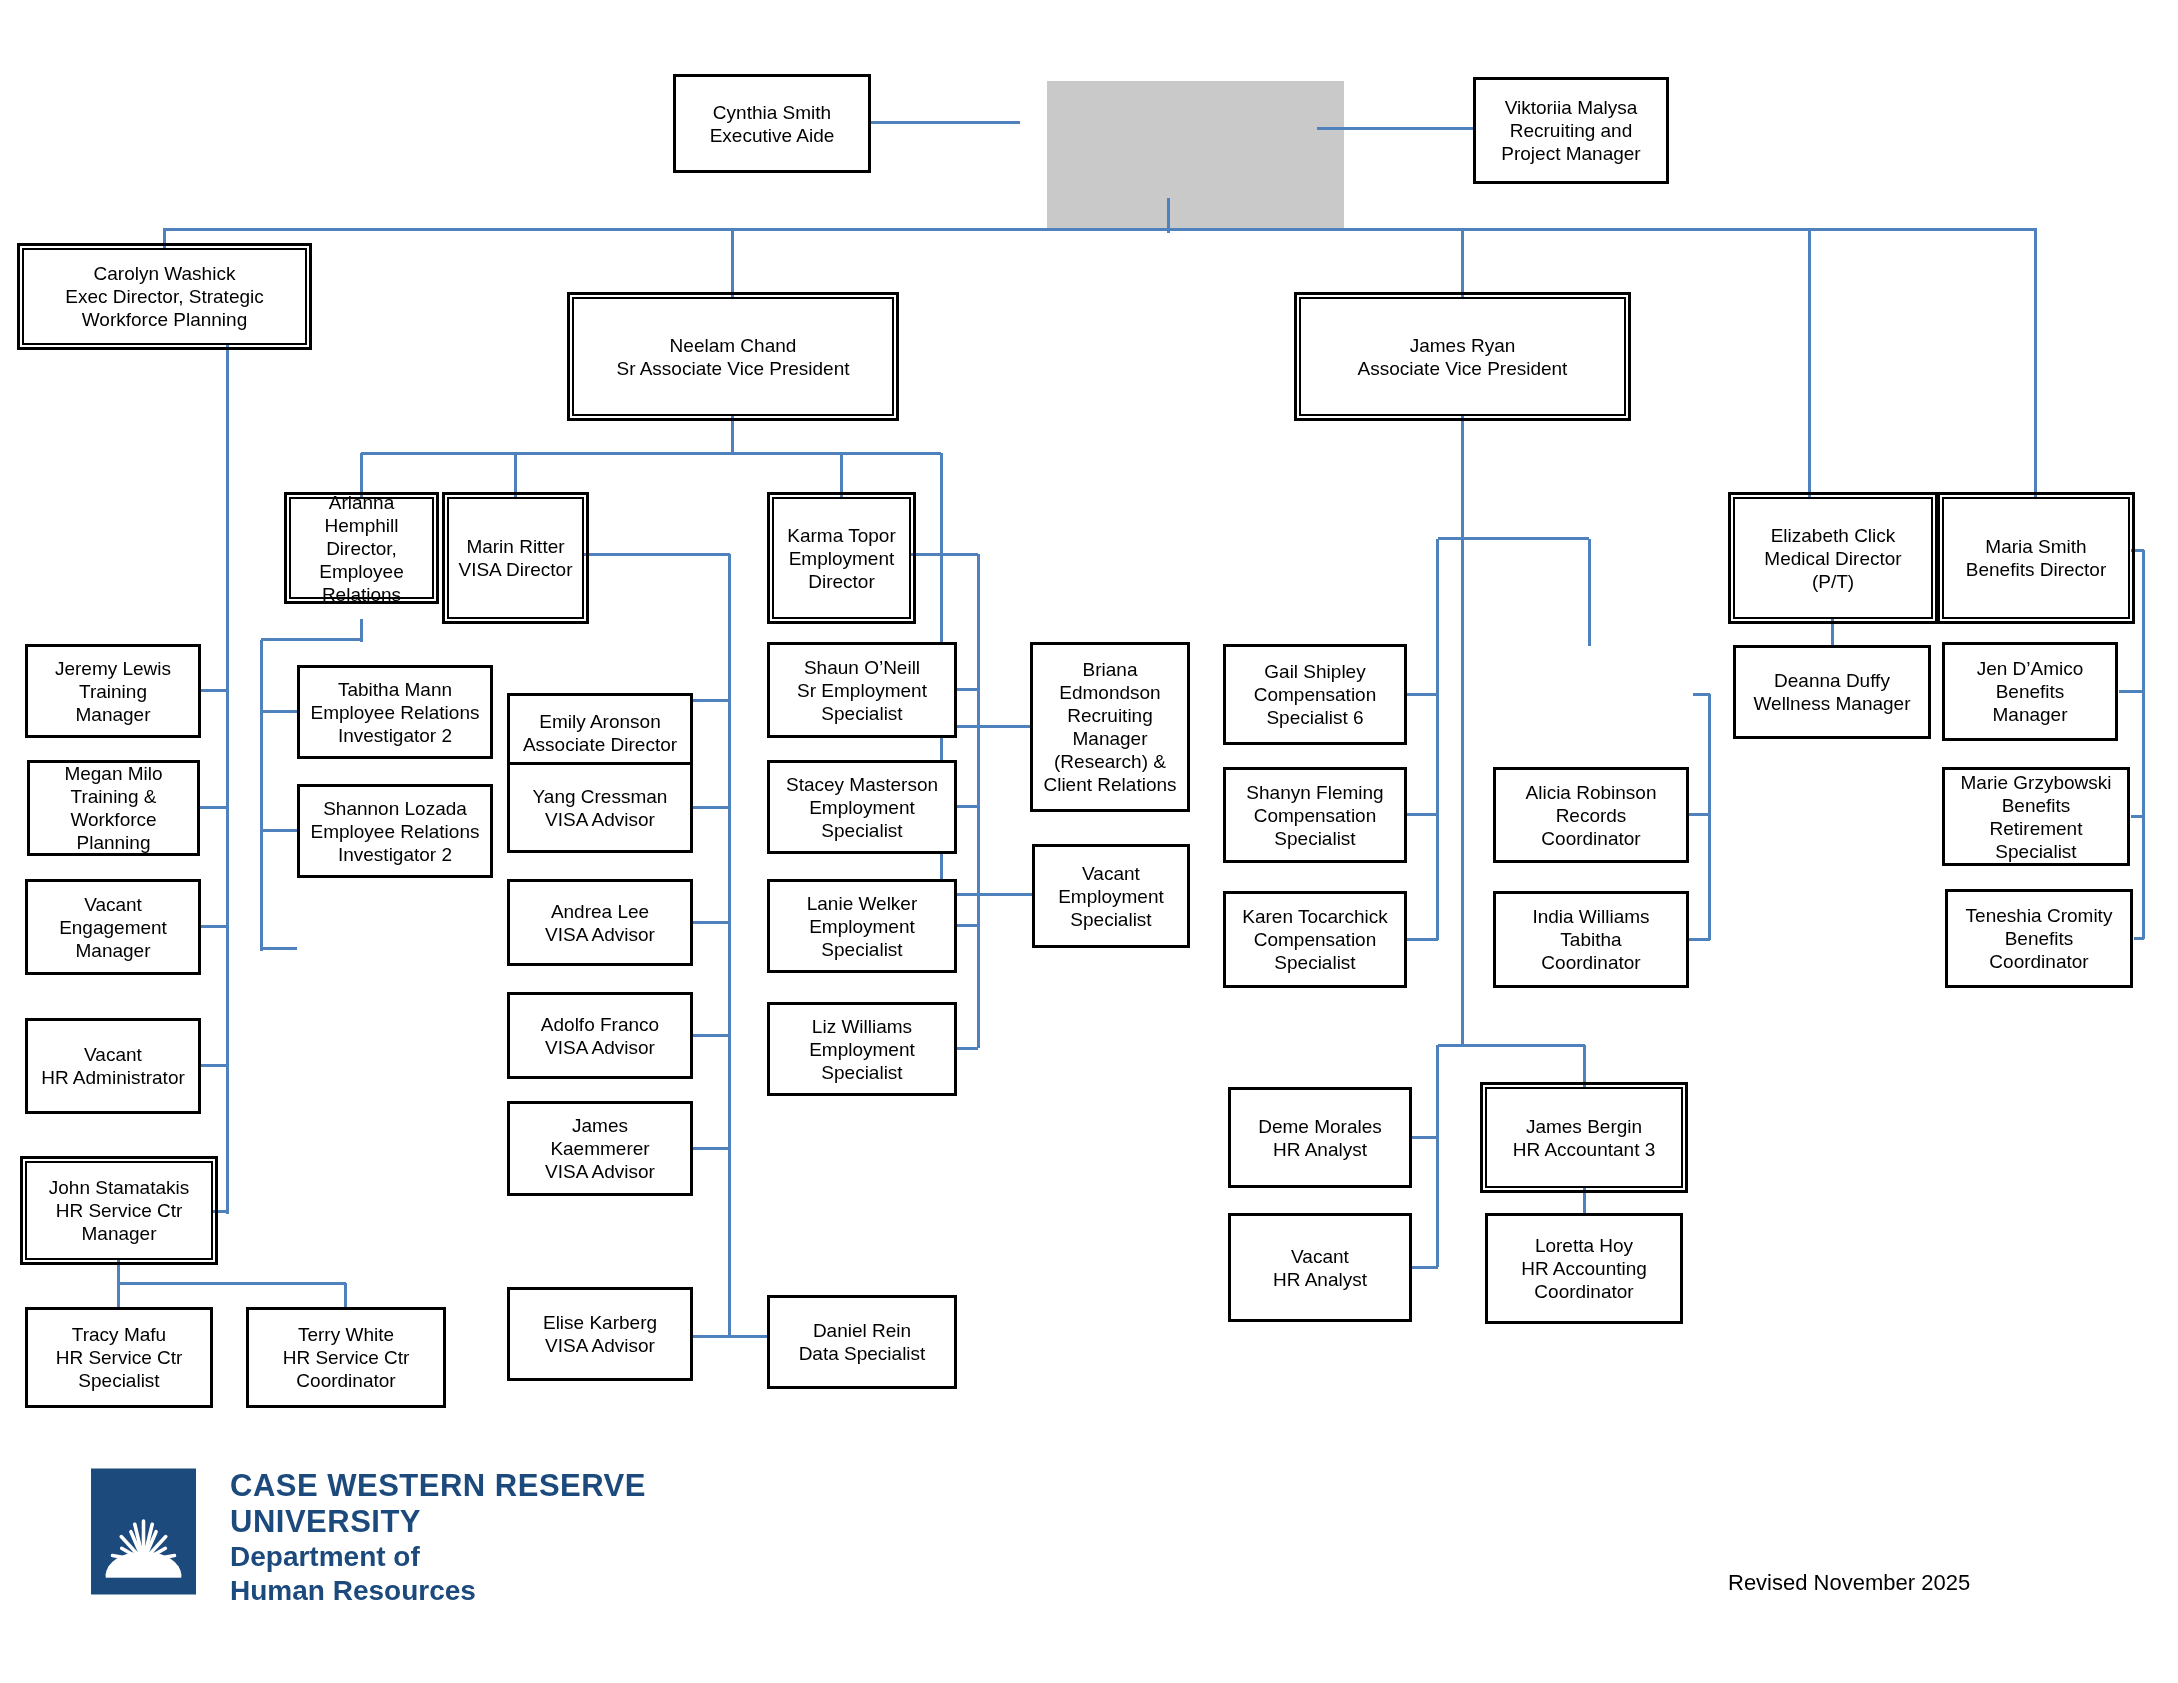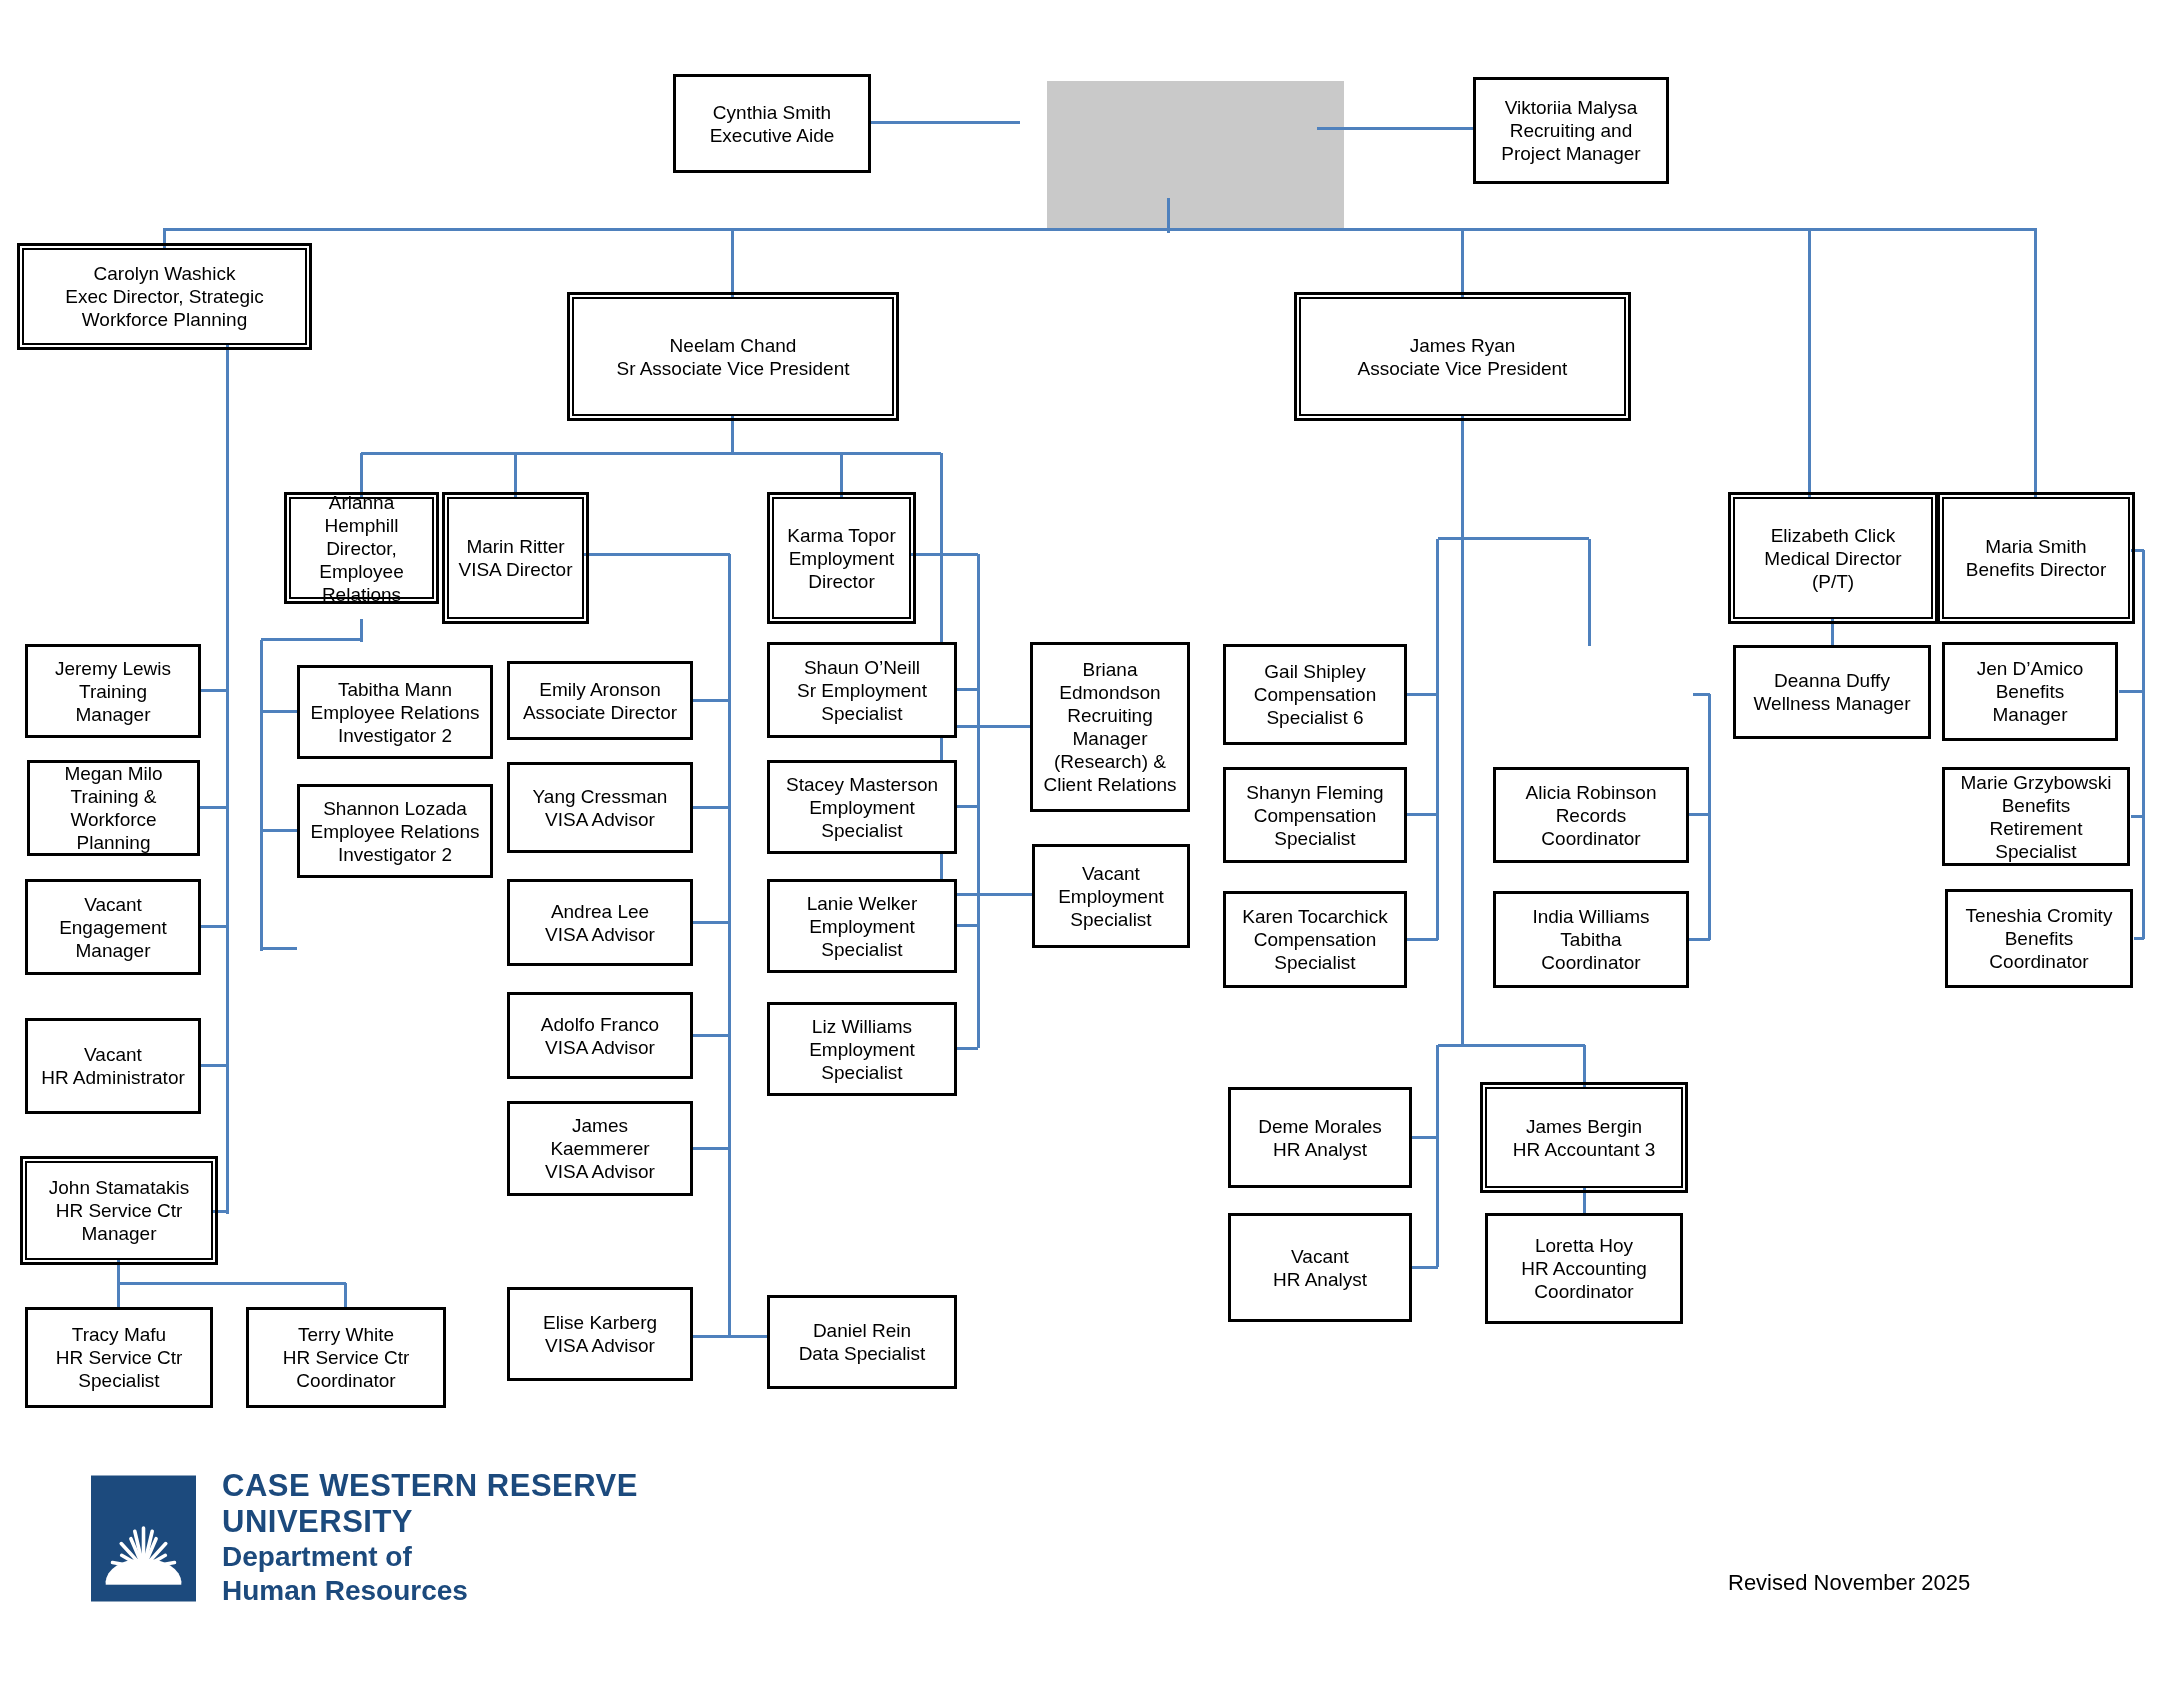--- a/index.html
+++ b/index.html
@@ -5,21 +5,21 @@
   html,body{margin:0;padding:0;background:#fff;}
   #canvas{position:relative;width:2178px;height:1683px;background:#fff;overflow:hidden;
           font-family:"Liberation Sans","DejaVu Sans",sans-serif;}
   .node{position:absolute;display:flex;align-items:center;justify-content:center;
         text-align:center;white-space:pre-line;background:#fff;border:3px solid #000;
         font-size:19px;line-height:23px;color:#000;z-index:2;box-sizing:border-box;}
   .node.double{border:2px solid #000;outline:3px solid #000;outline-offset:2px;}
   .node.vp{border:3px solid #000;outline:3px solid #000;outline-offset:3px;font-size:20px;}
   .shadow-rect{position:absolute;background:#c9c9c9;z-index:0;}
   .line{position:absolute;background:#4f81bd;z-index:1;}
-  .logo{position:absolute;left:91px;top:1468px;display:flex;align-items:center;z-index:2;}
+  .logo{position:absolute;left:91px;top:1468px;display:flex;align-items:flex-start;z-index:2;gap:8px;}
   .logo svg{display:block;}
   .logo-text{margin-left:26px;color:#1c4a7d;font-weight:bold;}
   .logo-text .l1{font-size:31px;line-height:36px;letter-spacing:0.5px;}
   .logo-text .l2{font-size:28px;line-height:34px;}
   .revised{position:absolute;left:1728px;top:1570px;font-size:22px;color:#000;z-index:2;}
 </style>
 </head>
 <body>
 
 <div id="canvas">
@@ -71,21 +71,21 @@
 HR Service Ctr
 Coordinator</div>
 
   <div class="node" style="left:297px;top:665px;width:196px;height:94px">Tabitha Mann
 Employee Relations
 Investigator 2</div>
   <div class="node" style="left:297px;top:784px;width:196px;height:94px">Shannon Lozada
 Employee Relations
 Investigator 2</div>
 
-  <div class="node" style="left:507px;top:661px;width:186px;height:79px">Emily Aronson
+  <div class="node" style="left:507px;top:693px;width:186px;height:79px">Emily Aronson
 Associate Director</div>
   <div class="node" style="left:507px;top:762px;width:186px;height:91px">Yang Cressman
 VISA Advisor</div>
   <div class="node" style="left:507px;top:879px;width:186px;height:87px">Andrea Lee
 VISA Advisor</div>
   <div class="node" style="left:507px;top:992px;width:186px;height:87px">Adolfo Franco
 VISA Advisor</div>
   <div class="node" style="left:507px;top:1101px;width:186px;height:95px">James
 Kaemmerer
 VISA Advisor</div>

